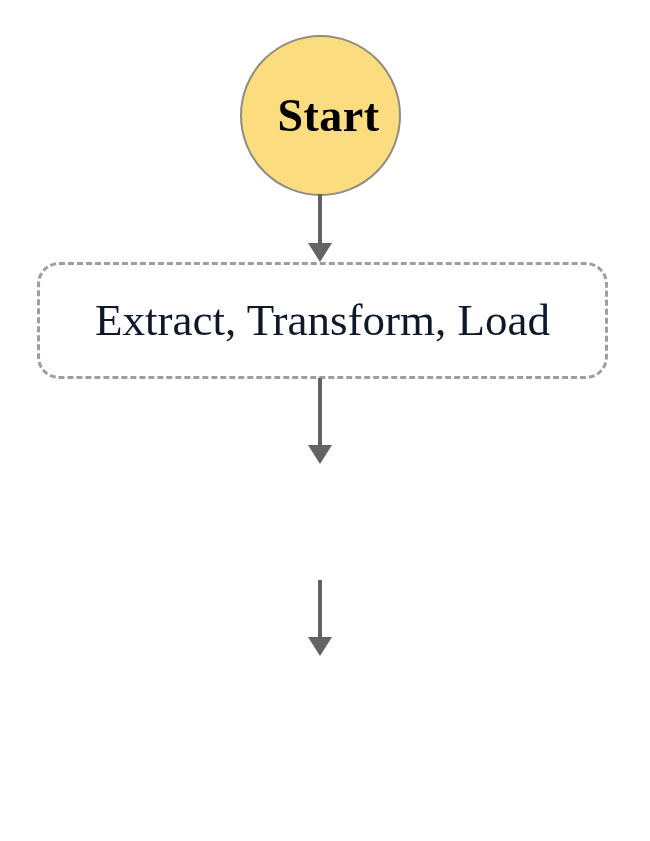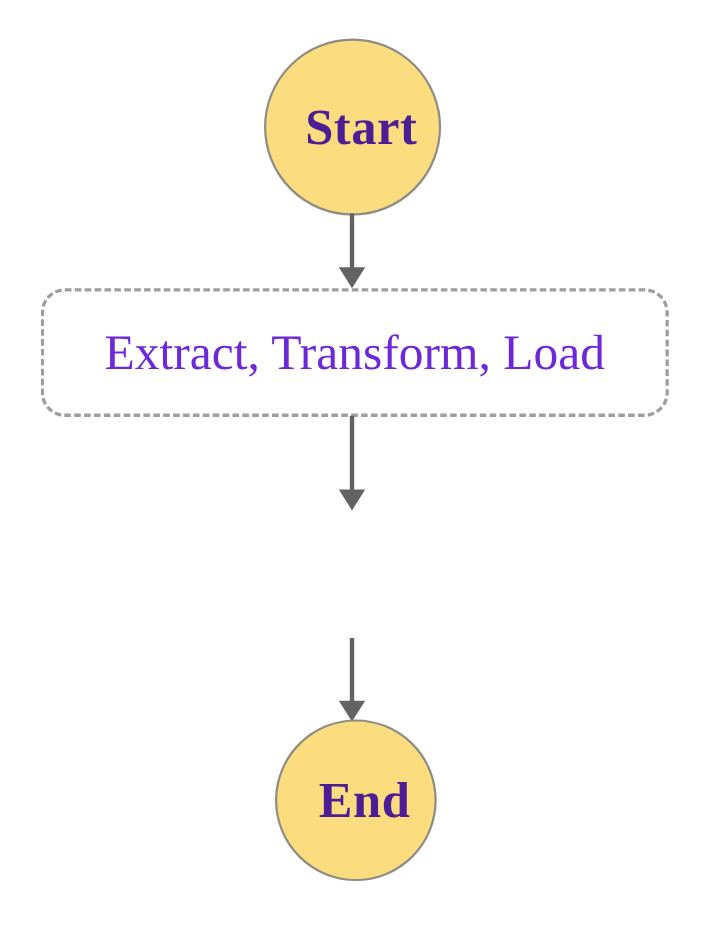--- a/index.html
+++ b/index.html
@@ -28,21 +28,21 @@
     position: absolute;
     border-radius: 50%;
     background: #FBDC7F;
     border: 2px solid #8f8c83;
     box-sizing: border-box;
     display: flex;
     align-items: center;
     justify-content: center;
   }
   .node-terminator .node-label {
-    color: #4c1d95;
+    color: #000000;
     font-family: "Liberation Serif", "DejaVu Serif", serif;
     font-weight: 700;
     font-size: 46px;
     line-height: 1;
     letter-spacing: 0.5px;
     white-space: nowrap;
     margin-left: 16px;
   }
 
   #node-start {
@@ -63,21 +63,21 @@
     position: absolute;
     background: #ffffff;
     border: 3px dashed #9e9e9e;
     border-radius: 22px;
     box-sizing: border-box;
     display: flex;
     align-items: center;
     justify-content: center;
   }
   .node-process .node-label {
-    color: #6d28d9;
+    color: #0f172a;
     font-family: "Liberation Serif", "DejaVu Serif", serif;
     font-size: 45px;
     line-height: 1;
     white-space: nowrap;
   }
 
   #node-etl {
     left: 37px;
     top: 262px;
     width: 571px;
@@ -148,17 +148,14 @@
     <div class="connector-line"></div>
     <div class="connector-head"></div>
   </div>
 
 
   <div id="edge-batch-end" class="connector">
     <div class="connector-line"></div>
     <div class="connector-head"></div>
   </div>
 
-  <div id="node-end" class="node-terminator">
-    <span class="node-label">End</span>
-  </div>
 
 </div>
 
 </body></html>

